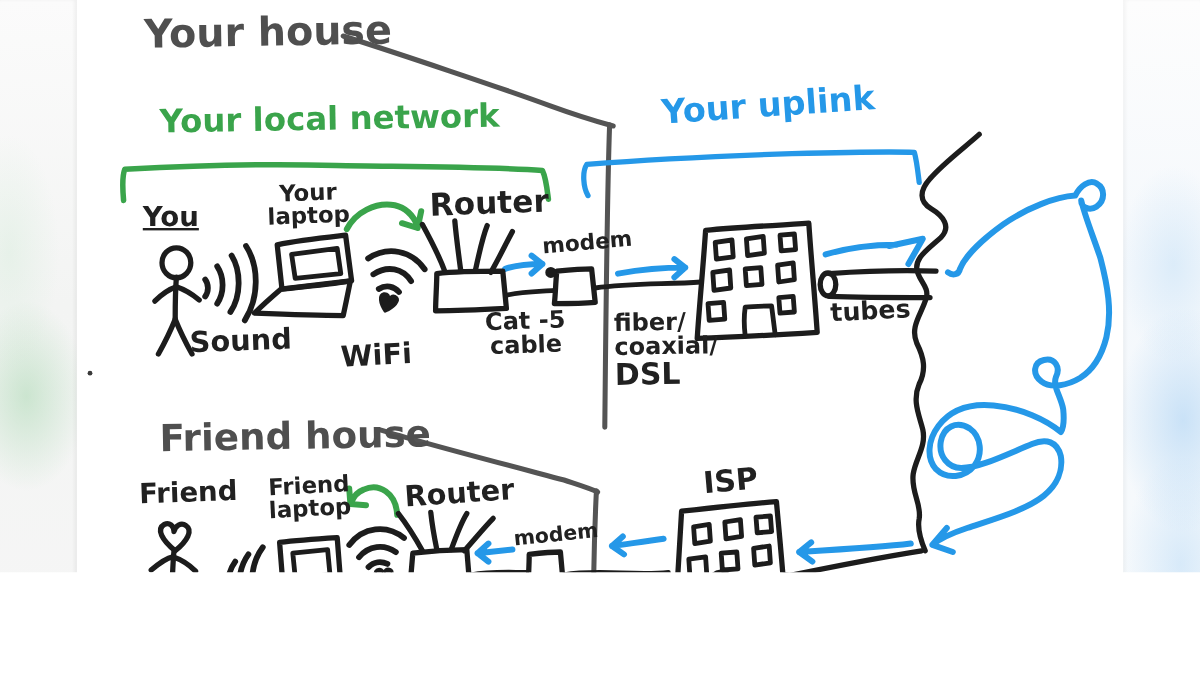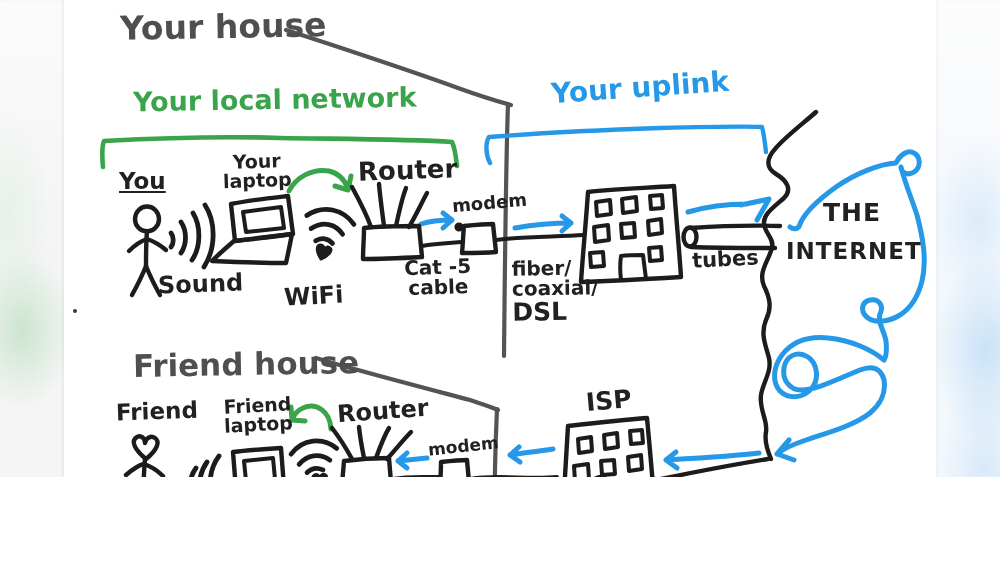--- a/index.html
+++ b/index.html
@@ -225,24 +225,20 @@
   <div class="lbl ink ctr" style="left:402px;top:257px;font-size:20px;width:72px;transform:rotate(-2deg);">
     <div>Cat -5</div>
     <div>cable</div>
   </div>
   <div class="lbl ink" style="left:512px;top:258px;font-size:20px;transform:rotate(-1deg);">
     <div>fiber/</div>
     <div>coaxial/</div>
     <div style="font-size:25px;">DSL</div>
   </div>
   <div class="lbl ink" style="left:692px;top:249px;font-size:21px;transform:rotate(-3deg);">tubes</div>
-  <div class="lbl ink ctr" style="left:786px;top:200px;font-size:25px;width:132px;letter-spacing:1px;">
-    <div>THE</div>
-    <div style="margin-top:14px;font-size:23px;">INTERNET</div>
-  </div>
 
   <div class="lbl gray" style="left:133px;top:349px;font-size:31px;transform:rotate(-1deg);">Friend house</div>
   <div class="lbl ink" style="left:116px;top:400px;font-size:23px;transform:rotate(-2deg);">Friend</div>
   <div class="lbl ink ctr" style="left:222px;top:396px;font-size:19px;transform:rotate(-3deg);width:72px;">
     <div>Friend</div>
     <div>laptop</div>
   </div>
   <div class="lbl ink" style="left:337px;top:399px;font-size:24px;transform:rotate(-4deg);">Router</div>
   <div class="lbl ink" style="left:428px;top:438px;font-size:17px;transform:rotate(-6deg);">modem</div>
   <div class="lbl ink" style="left:586px;top:388px;font-size:25px;transform:rotate(-5deg);">ISP</div>

